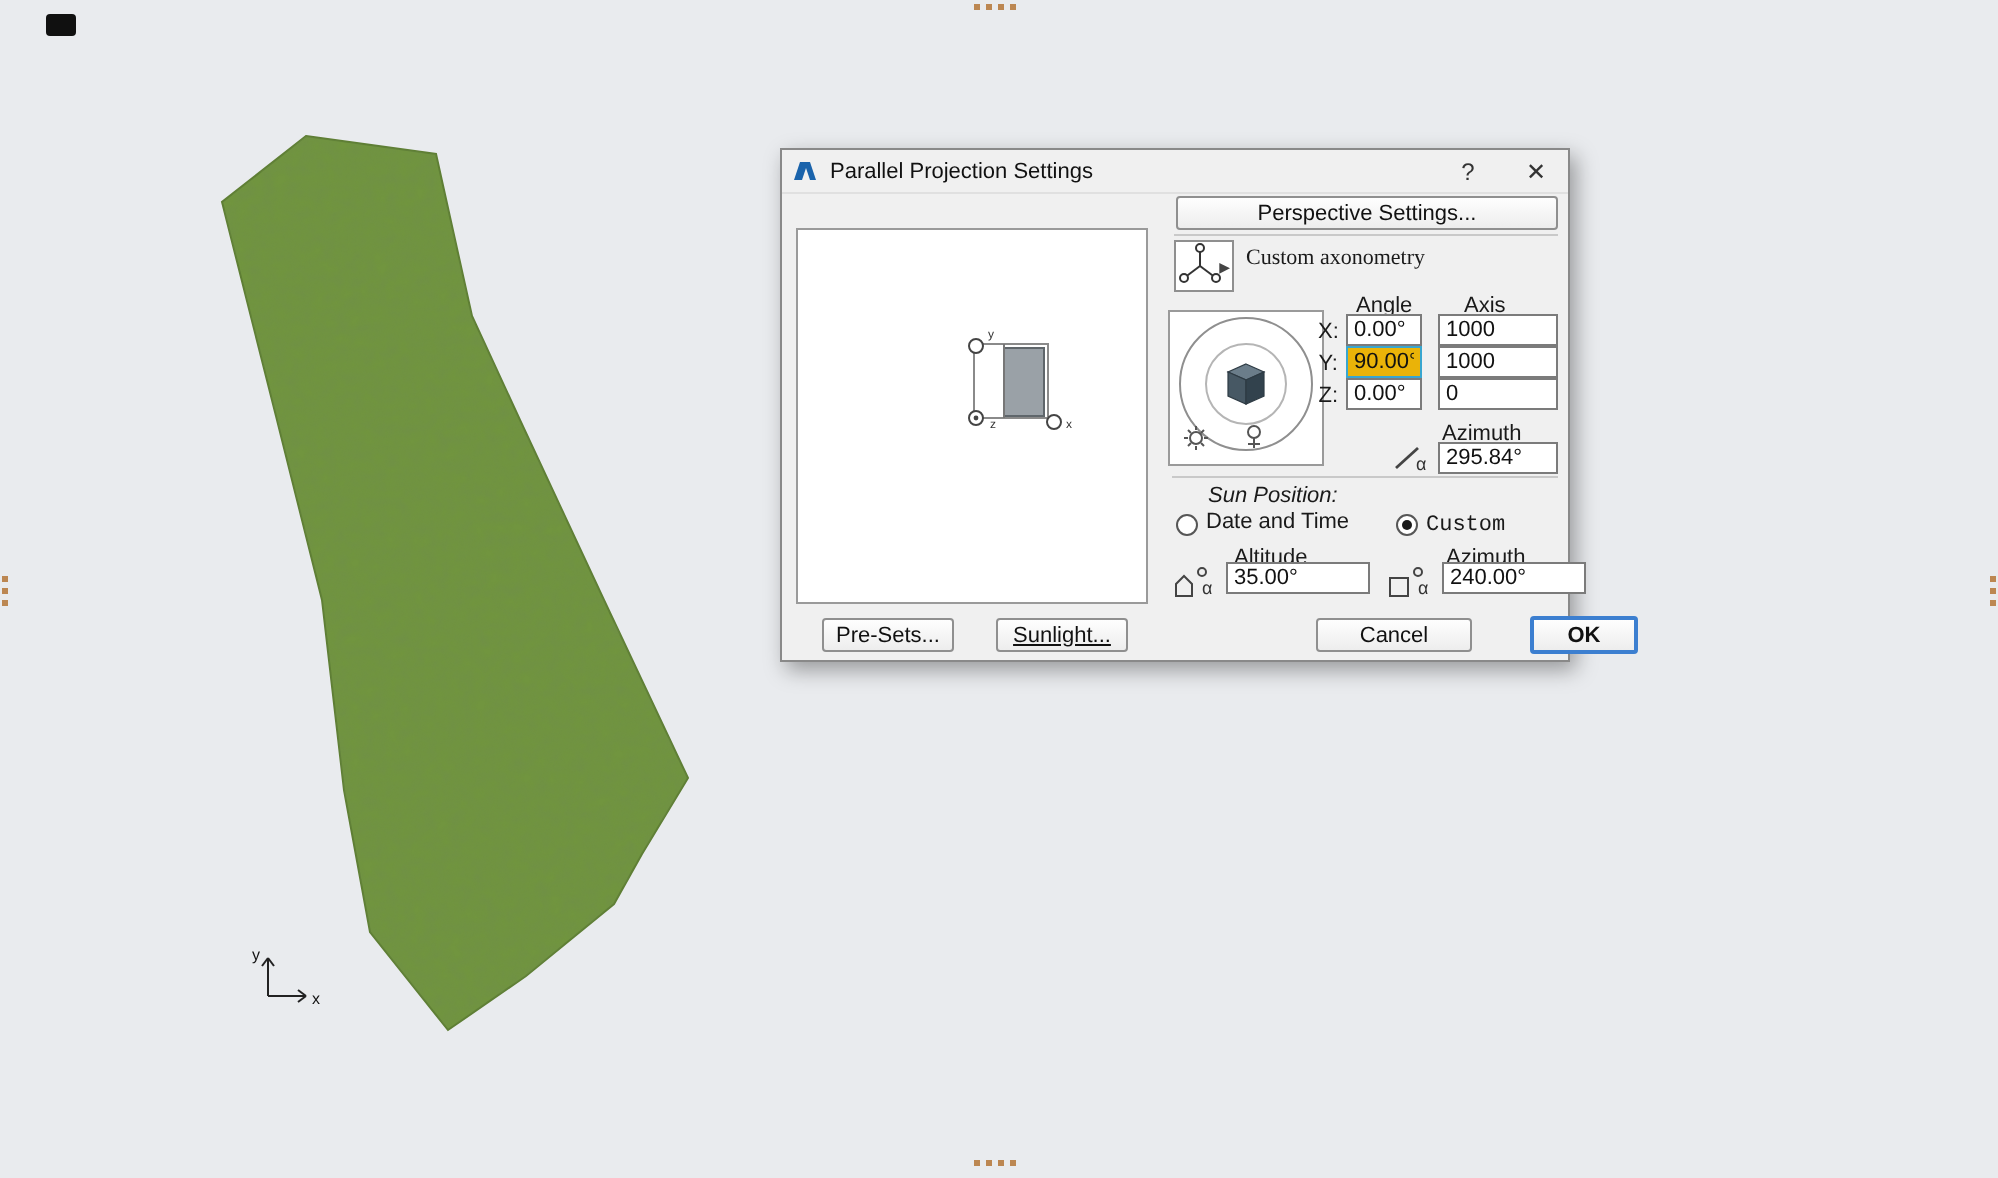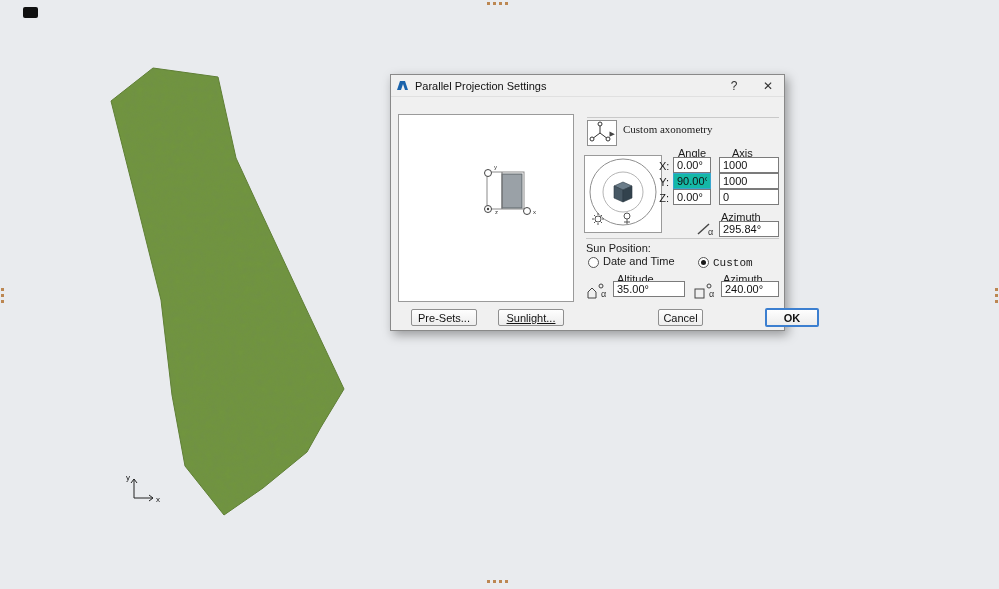--- a/index.html
+++ b/index.html
@@ -26,42 +26,42 @@
               gap:6px; padding:0 8px 0 5px; border-bottom:1px solid #e0e0e0; }
   .titlebar .title { flex:1; font-size:11px; color:#111; }
   .tb-btn { width:16px; text-align:center; font-size:12px; color:#333; cursor:default; }
   .tb-btn.help { margin-right:12px; }
 
   .btn { position:absolute; font-family:inherit; font-size:11px; color:#111; text-align:center;
          background:linear-gradient(#fefefe,#ededed); border:1px solid #8f8f8f; border-radius:2px; }
   .btn.perspective { left:197px; top:23px; width:191px; height:17px; }
   .btn.presets  { left:20px;  top:234px; width:66px; height:17px; }
   .btn.sunlight { left:107px; top:234px; width:66px; height:17px;text-decoration:underline; }
-  .btn.cancel   { left:267px; top:234px; width:45px; height:17px; }
+  .btn.cancel   { left:267px; top:234px; width:78px; height:17px; }
   .btn.ok       { left:334px; top:233px; width:54px; height:19px; border:2px solid #3c7fd0; font-weight:bold;margin-left:40px; }
 
   .sep { position:absolute; height:1px; background:#c9c9c9; }
   .sep.s1 { left:196px; width:192px; top:42px; }
   .sep.s2 { left:195px; width:193px; top:163px; }
 
   .preview { position:absolute; left:7px; top:39px; width:176px; height:188px; background:#fff; border:1px solid #9a9a9a; }
 
   .axo-box { position:absolute; left:196px; top:45px; width:30px; height:26px; background:#fff; border:1px solid #8f8f8f; display:flex; align-items:center; }
   .axo-box .fly { position:absolute; right:1px; top:9px; font-size:7px; color:#444; }
   .axo-label { position:absolute; left:232px; top:48px;font-family:Liberation Serif, serif; }
 
   .dial { position:absolute; left:193px; top:80px; width:78px; height:78px; background:#fff; border:1px solid #9a9a9a; }
 
   .col-head { position:absolute; color:#1a1a1a; }
   .col-head.angle { left:287px; top:72px; }
   .col-head.len   { left:330px; top:72px;margin-left:11px; }
 
   .axis-label { position:absolute; width:10px; text-align:right; }
   .field { position:absolute; height:16px; font-size:11px; padding:0 3px; border:1px solid #7b7b7b; background:#fff; font-family:inherit; color:#111; }
-  .field.focused { background:#14b8a6; border-color:#38a6cf; }
+  .field.focused { background:#eab308; border-color:#38a6cf; }
 
   .small-label { position:absolute; color:#1a1a1a; }
   .ic { position:absolute; }
 
   .radio { position:absolute; width:11px; height:11px; border:1px solid #565656; border-radius:50%; background:#fff; }
   .radio.checked::after { content:""; position:absolute; left:2px; top:2px; width:5px; height:5px; border-radius:50%; background:#1a1a1a; }
 </style>
 </head>
 <body>
 
@@ -102,20 +102,21 @@
 
     <div class="titlebar">
       <svg width="13" height="13">
         <polygon points="1,11 4,2 9,2 12,11 9,11 7,5 5,11" fill="#1a63ab"></polygon>
       </svg>
       <span class="title">Parallel Projection Settings</span>
       <span class="tb-btn help">?</span>
       <span class="tb-btn close">✕</span>
     </div>
 
+    <button class="btn perspective">Perspective Settings...</button>
     <div class="sep s1"></div>
 
     <div class="preview">
       <svg width="174" height="186">
         <rect x="88" y="57" width="37" height="37" fill="#ffffff" stroke="#8a8a8a"></rect>
         <rect x="103" y="59" width="20" height="34" fill="#9aa1a7" stroke="#5f666b"></rect>
         <line x1="103" y1="57" x2="103" y2="94" stroke="#777"></line>
         <circle cx="89" cy="58" r="3.5" fill="#fff" stroke="#444"></circle>
         <circle cx="89" cy="94" r="3.5" fill="#fff" stroke="#444"></circle>
         <circle cx="89" cy="94" r="1.2" fill="#444"></circle>
@@ -185,41 +186,41 @@
 
     <span class="small-label" style="left:330px;top:136px;">Azimuth</span>
     <svg class="ic" style="left:304px;top:146px;" width="22" height="16">
       <line x1="3" y1="13" x2="14" y2="3" stroke="#444" stroke-width="1.4"></line>
       <text x="13" y="14" font-size="9" fill="#333">α</text>
     </svg>
     <input class="field" style="left: 328px; top: 146px; width: 60px;" value="295.84°">
 
     <div class="sep s2"></div>
 
-    <span class="small-label" style="left:195px;top:167px;">Sun Position:</span>
+    <span class="small-label" style="left:213px;top:167px;font-style:italic;">Sun Position:</span>
 
     <span class="radio" style="left:197px;top:182px;"></span>
     <span class="small-label" style="left:212px;top:180px;">Date and Time</span>
     <span class="radio checked" style="left:307px;top:182px;"></span>
     <span class="small-label" style="left:322px;top:182px;font-family:Liberation Mono, monospace;">Custom</span>
 
     <span class="small-label" style="left:226px;top:198px;">Altitude</span>
     <svg class="ic" style="left:194px;top:207px;" width="26" height="18">
       <polygon points="3,16 3,10 7,6 11,10 11,16" fill="none" stroke="#444"></polygon>
       <circle cx="16" cy="4" r="2" fill="none" stroke="#444"></circle>
       <text x="16" y="15" font-size="9" fill="#333">α</text>
     </svg>
     <input class="field" style="left: 222px; top: 206px; width: 72px;" value="35.00°">
 
     <span class="small-label" style="left:332px;top:198px;">Azimuth</span>
     <svg class="ic" style="left:302px;top:207px;" width="26" height="18">
       <rect x="2" y="7" width="9" height="9" fill="none" stroke="#444"></rect>
       <circle cx="16" cy="4" r="2" fill="none" stroke="#444"></circle>
       <text x="16" y="15" font-size="9" fill="#333">α</text>
     </svg>
-    <input class="field" style="left: 330px; top: 206px; width: 58px;" value="240.00°">
+    <input class="field" style="left: 330px; top: 206px; width: 72px;" value="240.00°">
 
     <button class="btn presets">Pre-Sets...</button>
     <button class="btn sunlight">Sunlight...</button>
     <button class="btn cancel">Cancel</button>
     <button class="btn ok">OK</button>
   </div>
 </div>
 
 </body></html>

